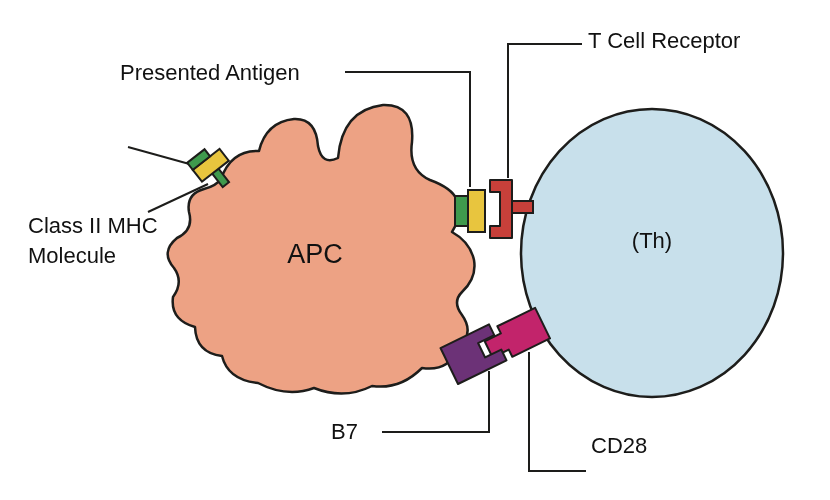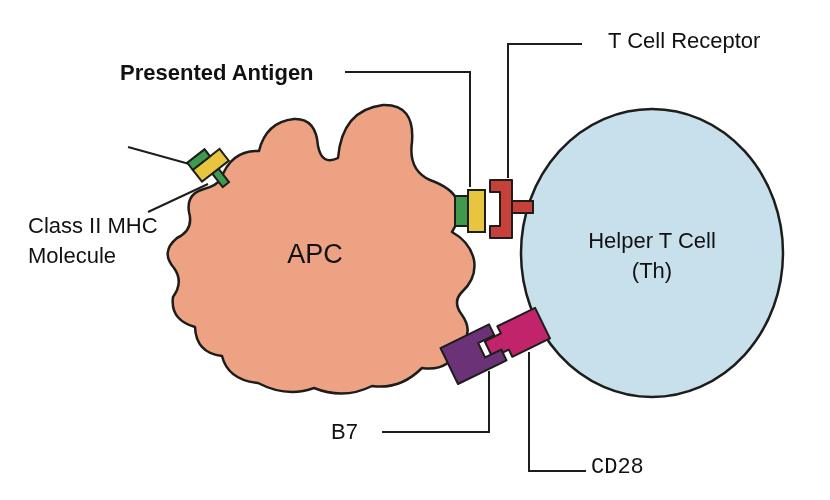--- a/index.html
+++ b/index.html
@@ -51,35 +51,34 @@
 
     <g transform="translate(512,338) rotate(-26)">
       <path class="ol" stroke-width="2" stroke-linejoin="round" d="M 34 -17 L -8 -17 L -8 -9 L -26 -9 L -26 9 L -8 9 L -8 17 L 34 17 Z" fill="#c2246b"></path>
     </g>
 
     <g transform="translate(478,352) rotate(-26)">
       <path class="ol" stroke-width="2" stroke-linejoin="round" d="M -32 -20 L 22 -20 L 22 -8 L 4 -8 L 4 8 L 22 8 L 22 20 L -32 20 Z" fill="#6c3277"></path>
     </g>
   </svg>
 
-  <div class="label" style="left:120px;top:59px;font-weight:bold;">Presented Antigen</div>
+  <div class="label" style="left:120px;top:59px;">Presented Antigen</div>
 
-  <div class="label" style="left:588px;top:27px;margin-left:20px;">
+  <div class="label" style="left:588px;top:27px;">
     <div>T Cell Receptor</div>
   </div>
 
 
   <div class="label two" style="left:28px;top:211px;">
     <div>Class II MHC</div>
     <div>Molecule</div>
   </div>
 
   <div class="label center apc-label" style="left:270px;top:240px;width:90px;">APC</div>
 
   <div class="label two center" style="left:550px;top:226px;width:204px;">
-    <div>Helper T Cell</div>
     <div>(Th)</div>
   </div>
 
   <div class="label" style="left:331px;top:418px;">B7</div>
 
-  <div class="label" style="left:591px;top:454px;font-family:Liberation Mono, monospace;">CD28</div>
+  <div class="label" style="left:591px;top:432px;">CD28</div>
 </div>
 
 </body></html>

